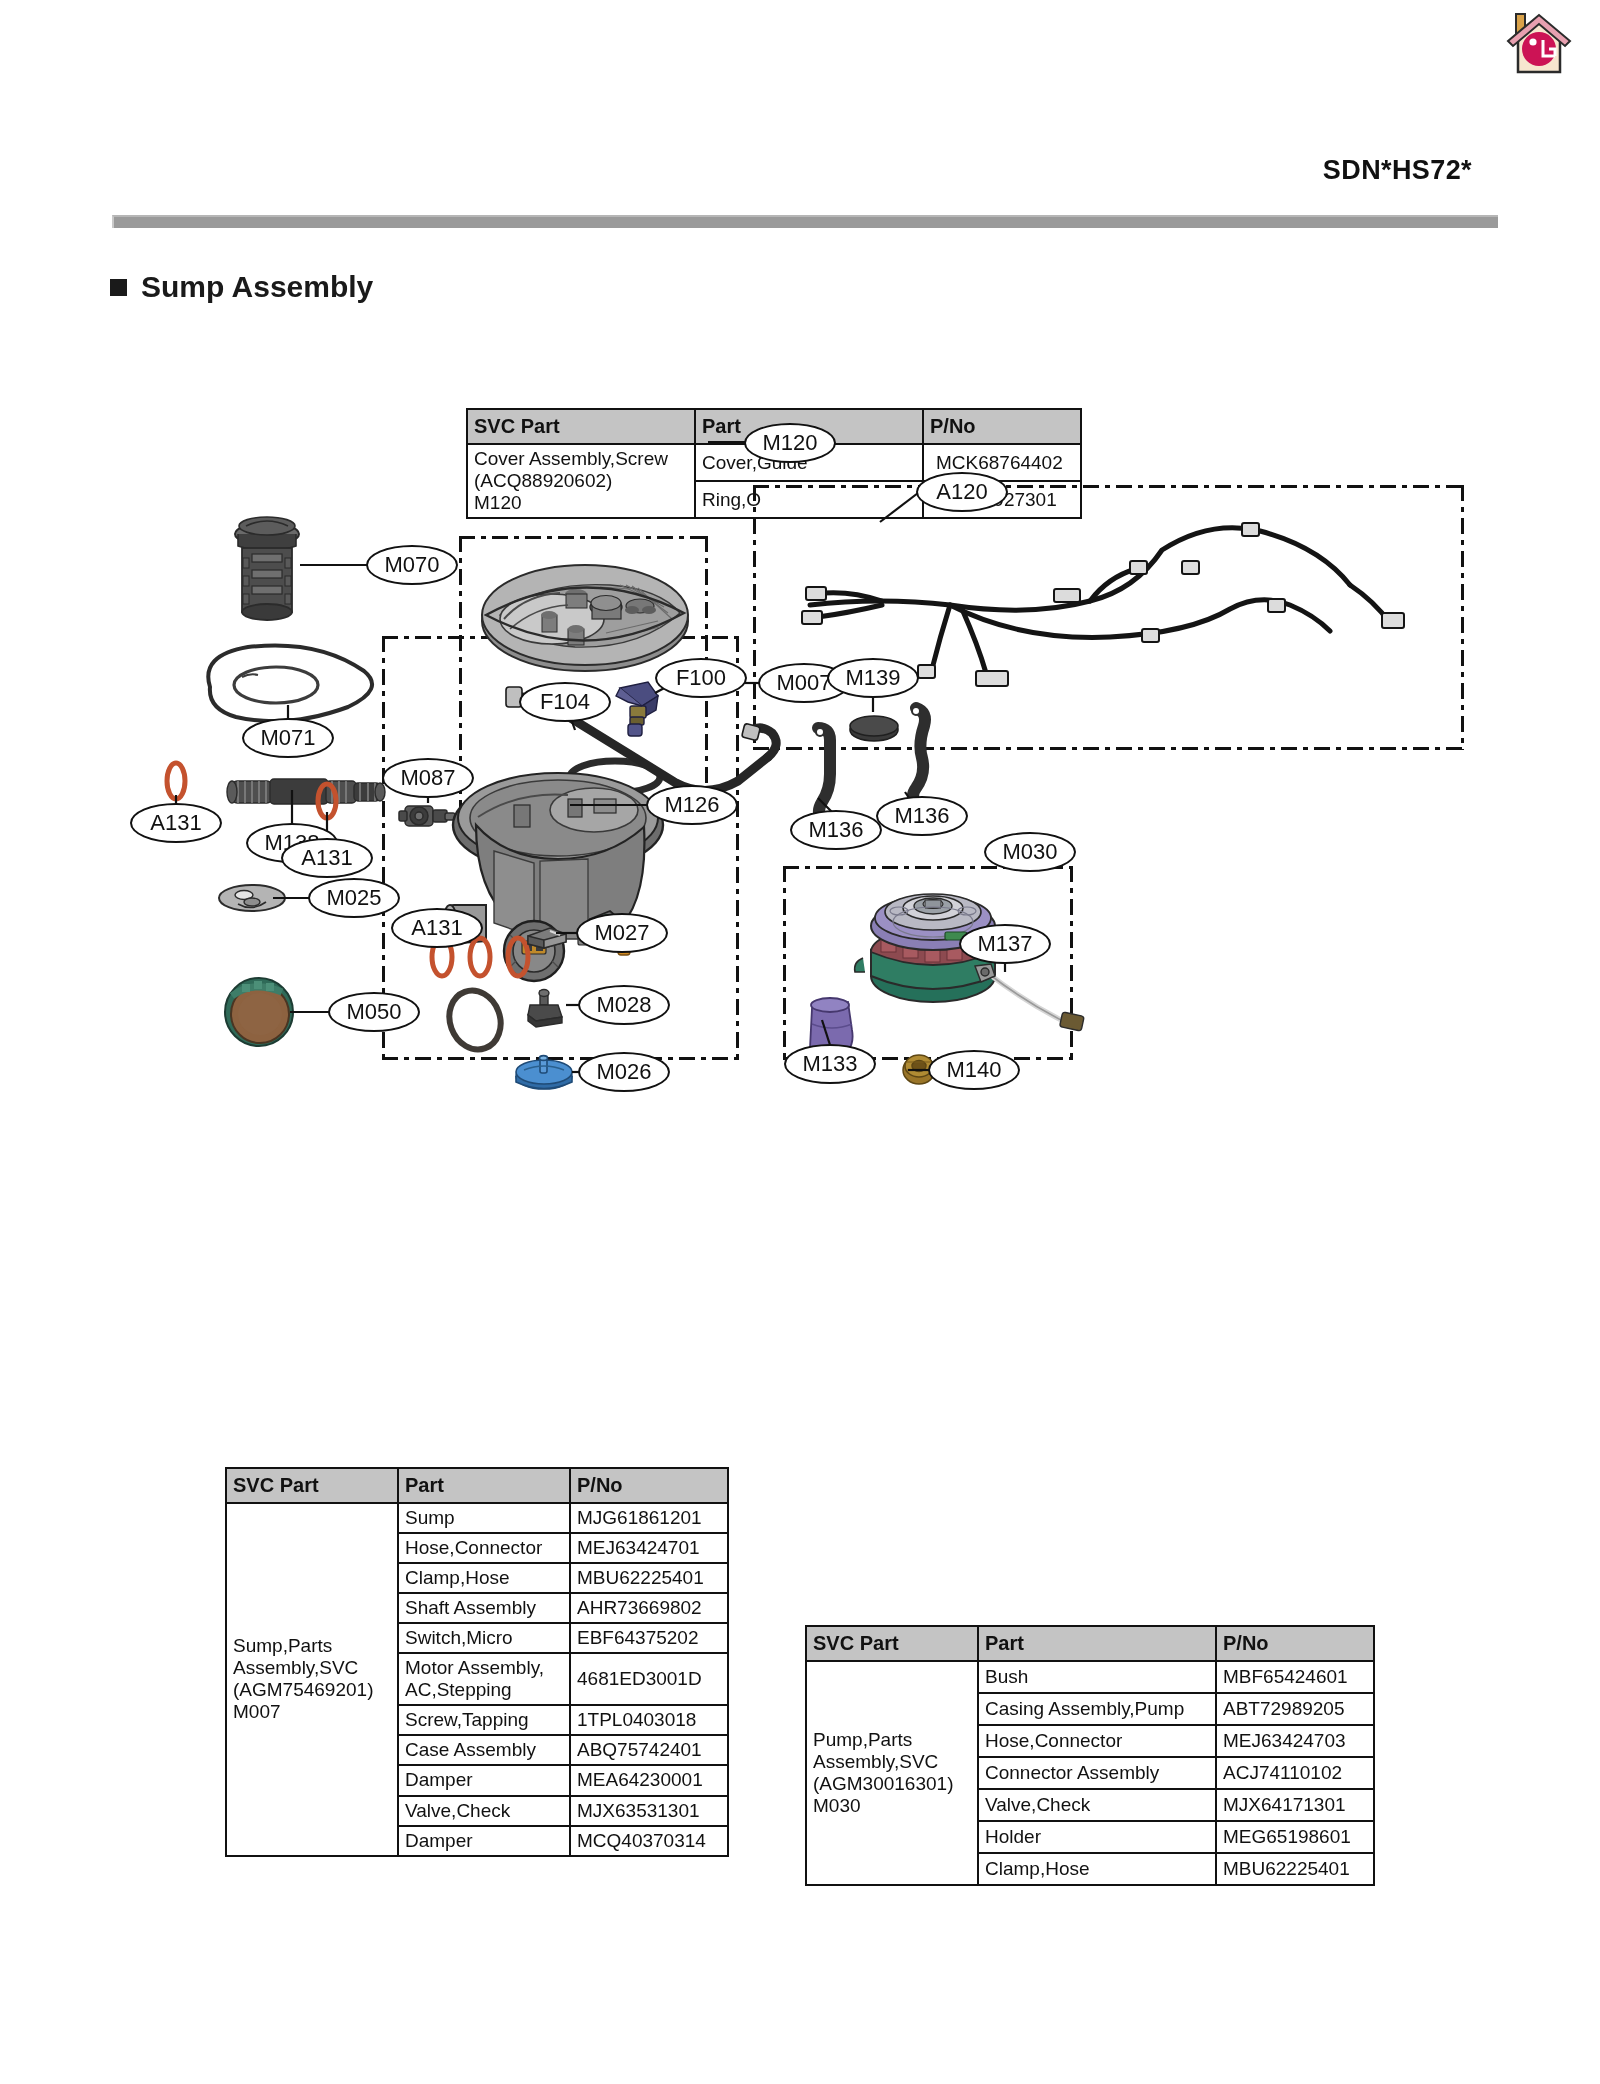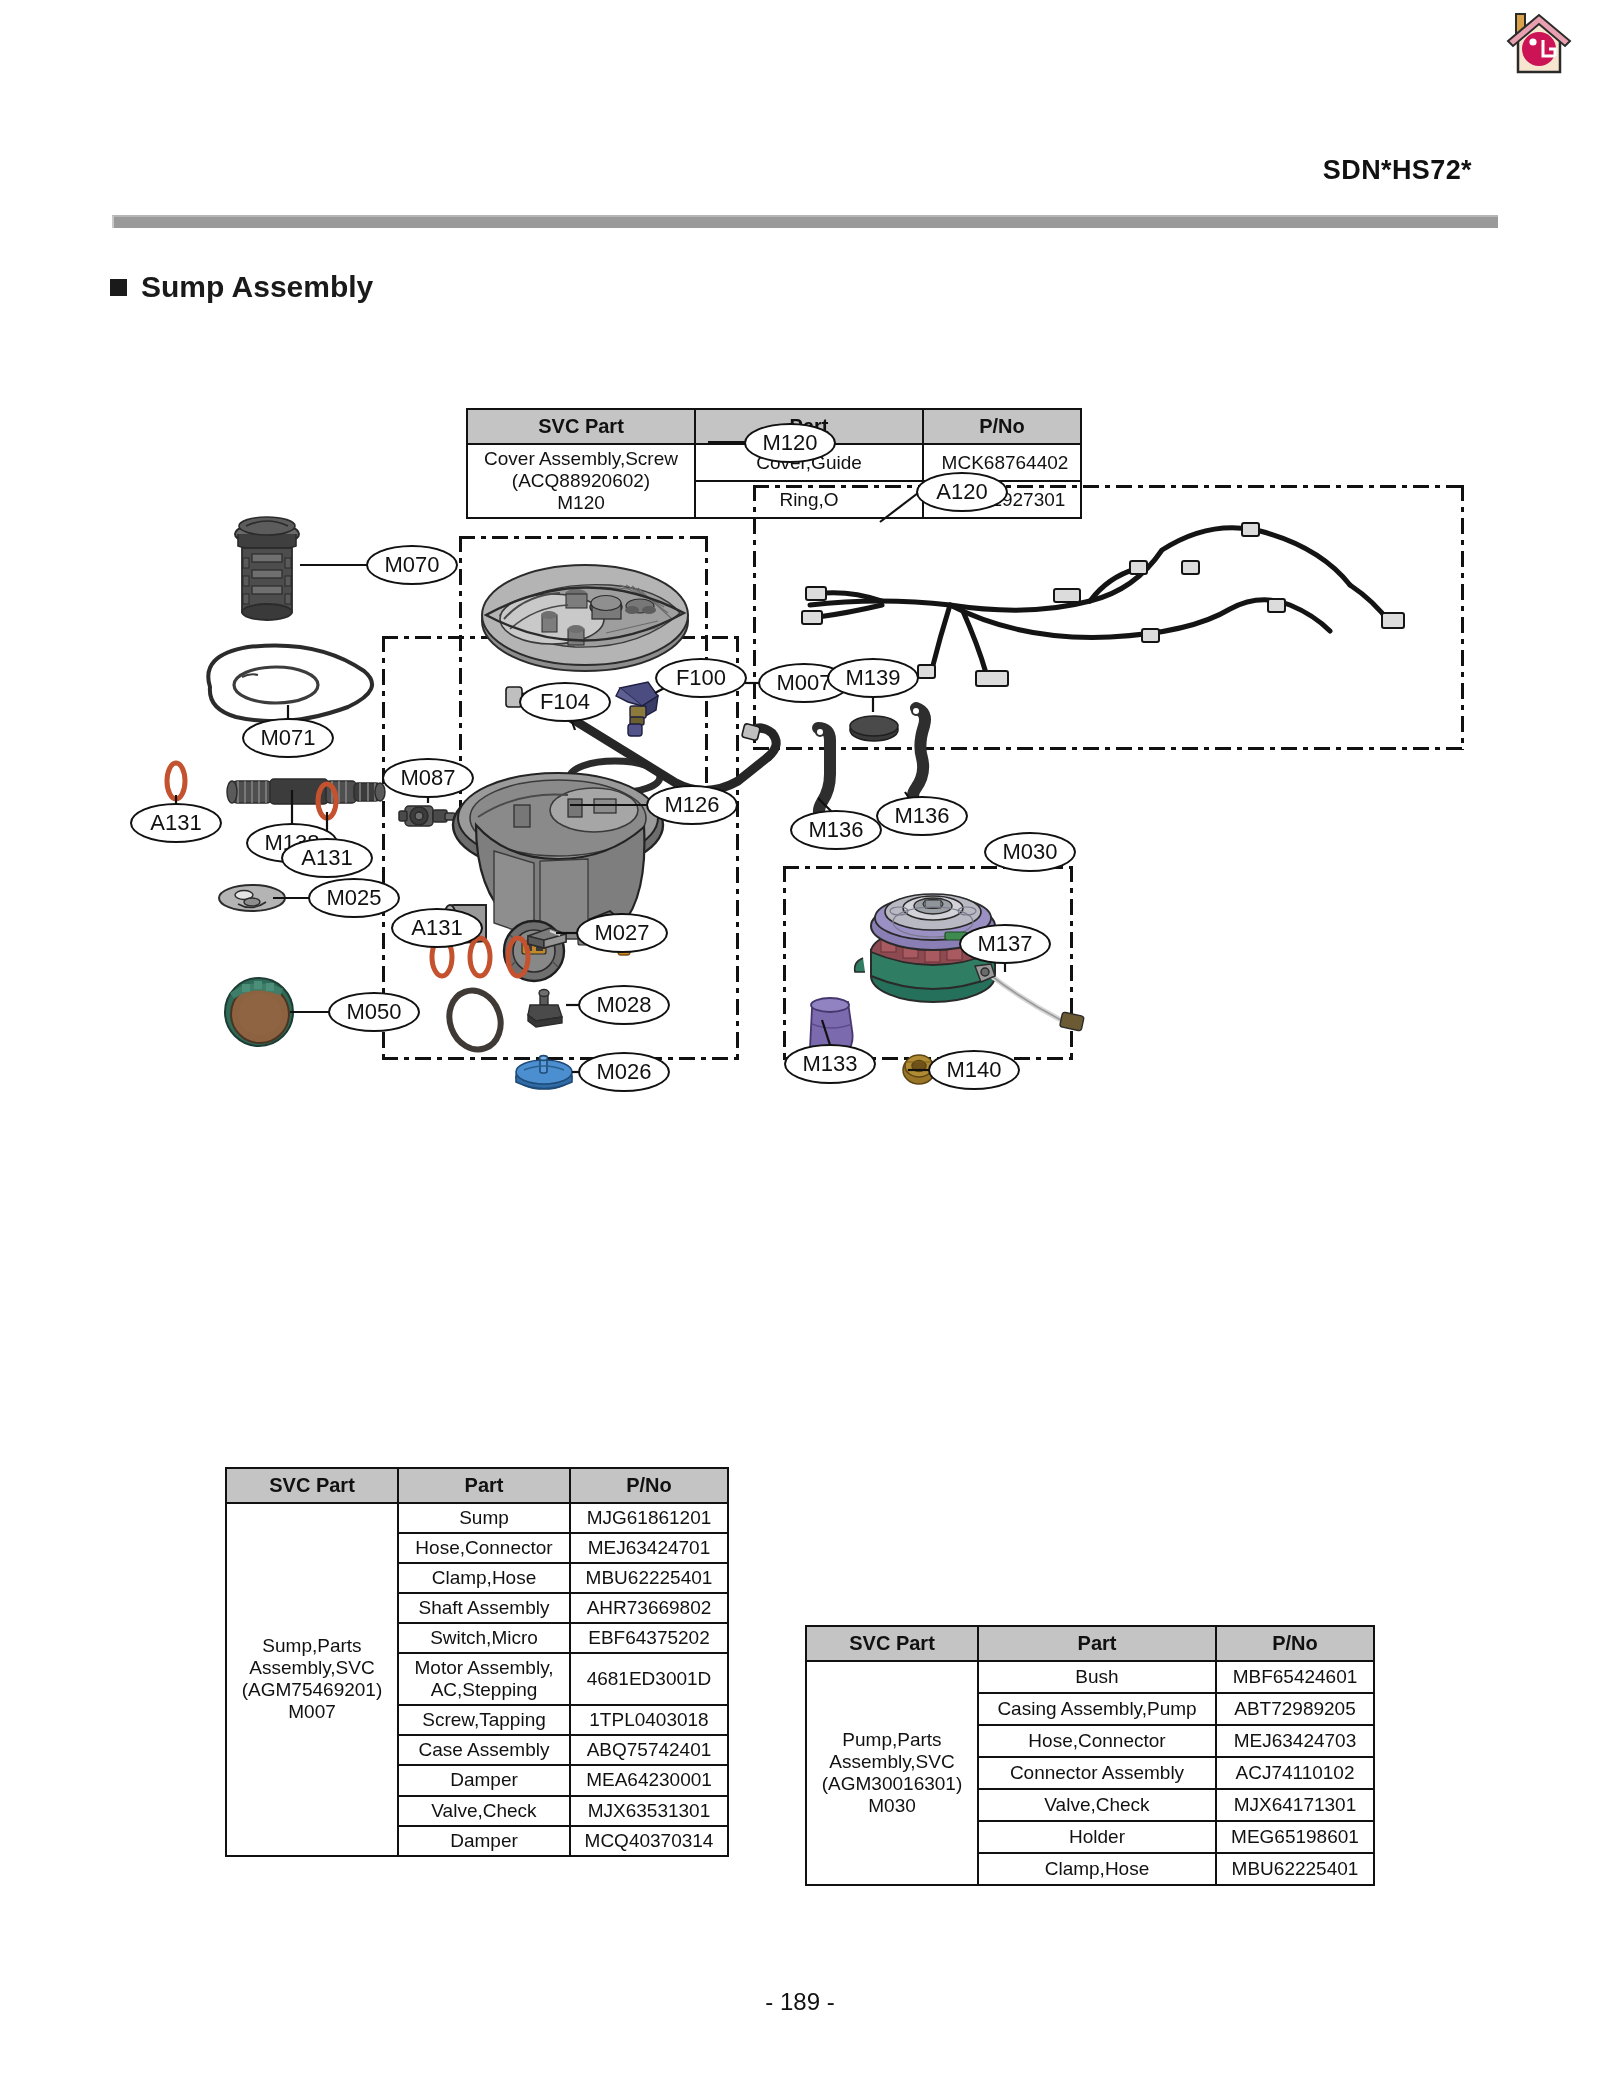--- a/index.html
+++ b/index.html
@@ -39,21 +39,21 @@
     position: absolute; left: 110px; top: 270px;
     font-size: 30px; font-weight: bold; color: #1a1a1a;
     display: flex; align-items: center; gap: 14px;
   }
   .sec-bullet { width: 17px; height: 17px; background: #1a1a1a; display:inline-block; }
 
   
   table.pt { border-collapse: collapse; font-size: 19px; color: #111; }
   table.pt td, table.pt th {
     border: 2px solid #111; padding: 3px 6px;
-    text-align: center; vertical-align: middle;
+    text-align: left; vertical-align: middle;
     font-weight: normal; line-height: 1.16;
   }
   table.pt thead th {
     background: #c4c4c4; font-weight: bold; font-size: 20px;
     padding: 5px 6px;
   }
   .tbl-top { position: absolute; left: 466px; top: 408px; }
   .tbl-top td:nth-child(1) { width: 228px; }
   .tbl-top td:nth-child(2) { width: 128px; }
   .tbl-top td:nth-child(3) { width: 158px; padding-left: 12px; }
@@ -716,15 +716,14 @@
         <td class="pcol">Holder</td>
         <td class="ncol">MEG65198601</td>
       </tr>
       <tr>
         <td class="pcol">Clamp,Hose</td>
         <td class="ncol">MBU62225401</td>
       </tr>
     </tbody>
   </table>
 
-  <div class="footer">- 189 -</div>
 
 </div>
 
 </body></html>

